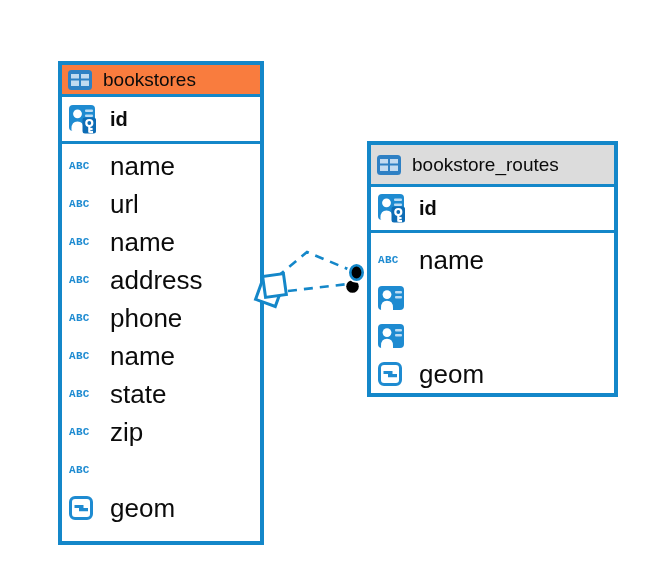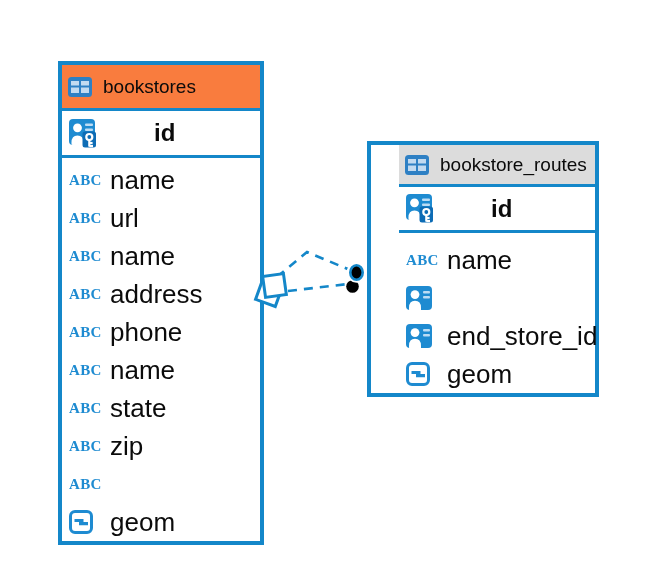--- a/index.html
+++ b/index.html
@@ -14,51 +14,51 @@
   .diamond  { fill:#fff; stroke: var(--accent-blue); stroke-width:3; }
   .dot-back { fill:#000; }
   .halo     { fill:#fff; }
   .dot-front{ fill:#000; stroke: var(--accent-blue); stroke-width:2.6; }
 
   .er-table {
     position:absolute; box-sizing:border-box; background:#fff;
     border:4px solid var(--accent-blue); z-index:2;
   }
   .t-bookstores { left:58px;  top:61px;  width:206px; height:484px; }
-  .t-routes     { left:367px; top:141px; width:232px; height:256px;padding-left:28px; }
+  .t-routes     { left:367px; top:141px; width:251px; height:256px; }
 
   .table-header {
     display:flex; align-items:center; gap:5px; padding:0 6px;
     border-bottom:3px solid var(--accent-blue); box-sizing:border-box;
   }
-  .t-bookstores .table-header { height:46px; }
+  .t-bookstores .table-header { height:32px; }
   .t-routes     .table-header { height:42px; }
   .table-title { font-size:19px; font-weight:400; white-space:nowrap; }
 
   .pk-row {
     display:flex; align-items:center; gap:8px; padding:0 7px;
     border-bottom:3px solid var(--accent-blue); box-sizing:border-box;
   }
   .t-bookstores .pk-row { height:47px; }
   .t-routes     .pk-row { height:46px; }
-  .pk-label { font-size:24px; font-weight:700;margin-left:44px; }
+  .pk-label { font-size:20px; font-weight:700; }
 
   .table-body { box-sizing:border-box; }
   .t-bookstores .table-body { padding-top:3px; }
   .t-routes     .table-body { padding-top:8px; }
 
   .col-row { display:flex; align-items:center; gap:8px; height:38px; padding:0 7px; }
   .col-label { font-size:26px; font-weight:400; white-space:nowrap; }
 
   .icon-slot { width:33px; display:inline-flex; align-items:center; justify-content:flex-start; flex:0 0 33px; }
   .icon-slot svg { display:block; }
   .abc-glyph {
-    font-size:15px; font-weight:800; letter-spacing:0.3px;
+    font-size:11px; font-weight:800; letter-spacing:0.3px;
     color: var(--icon-blue); line-height:1;
-    font-family:Liberation Serif, serif;
+    font-family:Liberation Mono, monospace;
   }
 </style>
 </head>
 <body>
 
 <svg class="rel-layer" width="654" height="570" viewBox="0 0 654 570">
   <g>
     <path class="rel-line" d="M288 291 L348 284"></path>
     <path class="rel-line" d="M277 277 L307 252 L350 270"></path>
     <g>
@@ -240,21 +240,20 @@
             </clipPath>
        <rect width="26" height="24" rx="4" fill="#1E8BD1"></rect>
        <g clip-path="url(#fkclip)">
          <circle cx="9" cy="8.6" r="4.4" fill="#fff"></circle>
          <path d="M3 24 v-2.2 q0 -7 6 -7 q6 0 6 7 V24 z" fill="#fff"></path>
        </g>
        <rect x="17" y="5" width="7" height="2.5" rx="1" fill="#BCDCF4"></rect>
        <rect x="17" y="10" width="7" height="2.5" rx="1" fill="#BCDCF4"></rect>
      </svg>
         </span>
-        <span class="col-label">end_store_id</span>
       </div>
       <div class="col-row">
         <span class="icon-slot">
           <svg width="24" height="24" viewBox="0 0 24 24">
        <rect x="1.5" y="1.5" width="21" height="21" rx="4.5" fill="#fff" stroke="#1E8BD1" stroke-width="3"></rect>
        <path d="M5.5 9 h9 v3.1 h4.5 v3.1 h-9 v-3.1 h-4.5 z" fill="#1E8BD1"></path>
      </svg>
         </span>
         <span class="col-label">geom</span>
       </div>

